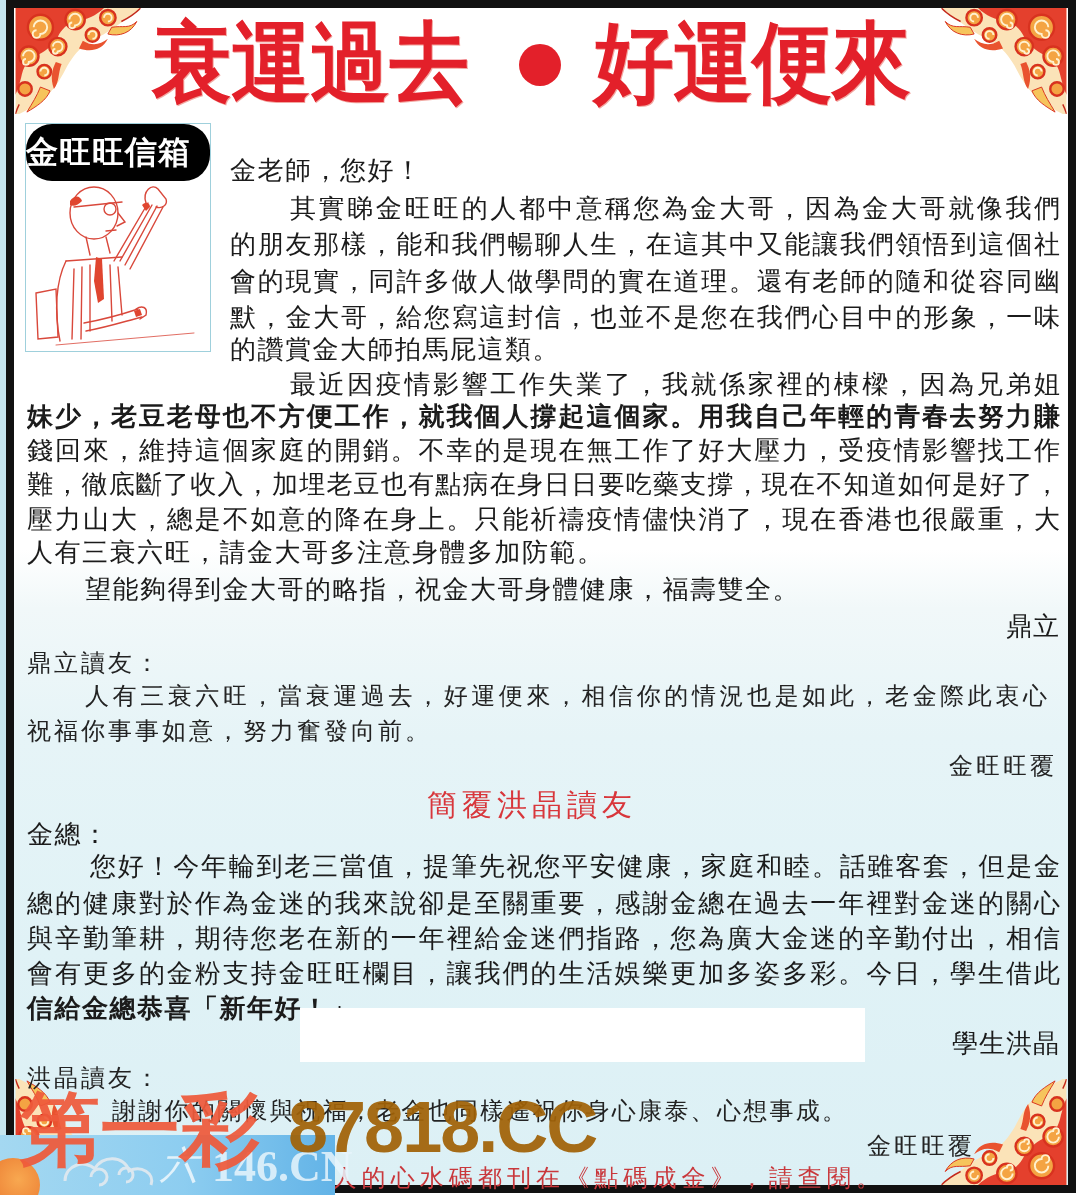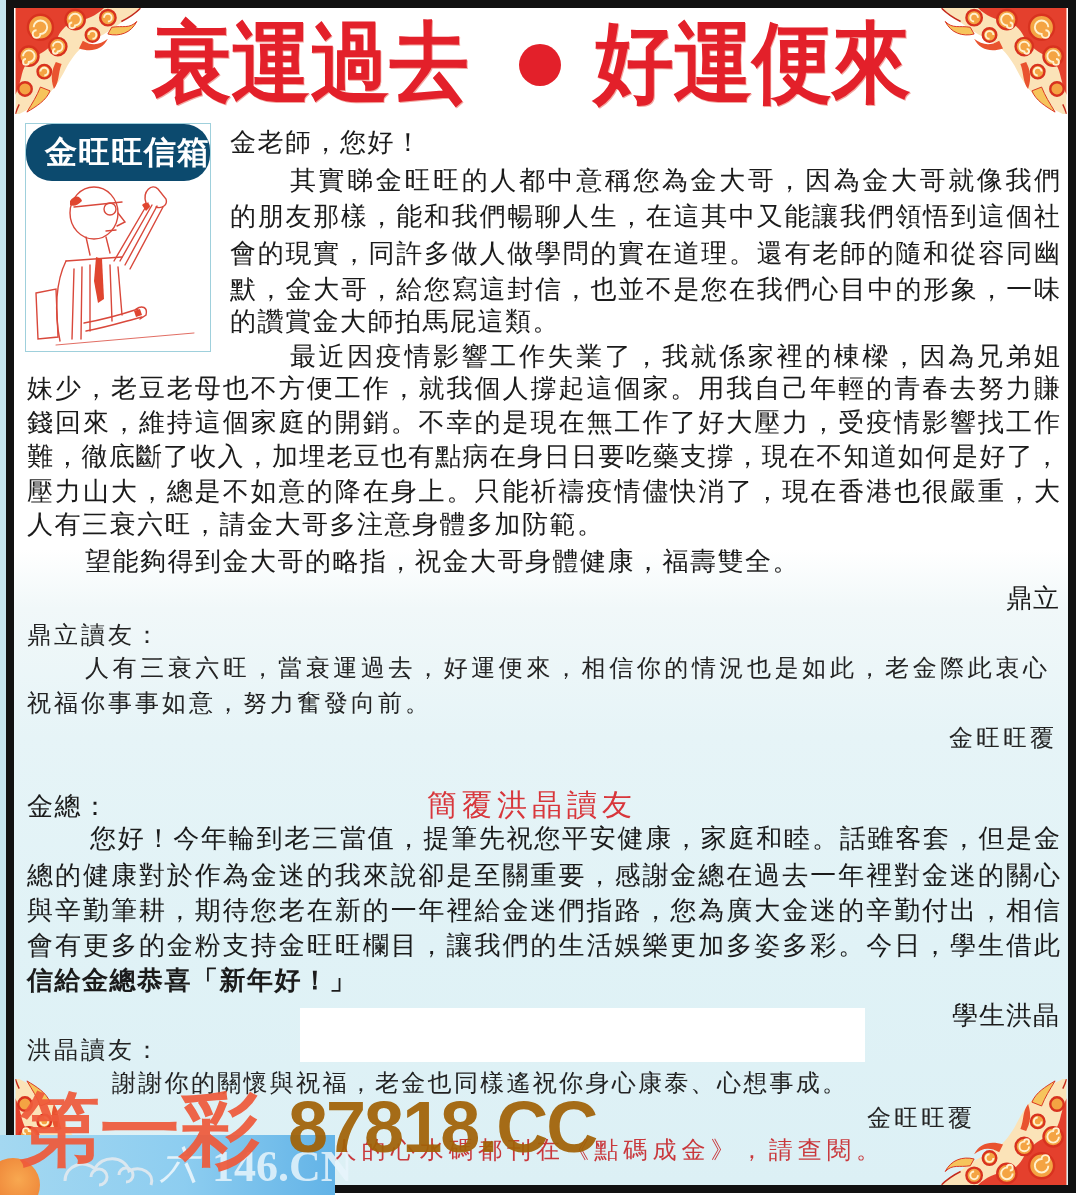--- a/index.html
+++ b/index.html
@@ -18,25 +18,25 @@
   .title-group{position:absolute;top:12px;height:100px;line-height:100px;font-size:88px;font-weight:bold;
                color:#e3202a;white-space:nowrap;transform-origin:left center;transform:scaleX(.9);
                text-shadow:1px 1px 0 #f2a8a2;font-family:"DejaVu Serif","Liberation Serif",serif;}
   .tg-left{left:152px;}
   .tg-right{left:594px;}
   .title-dot{position:absolute;left:519px;top:44px;width:42px;height:42px;border-radius:50%;
              background:#e3202a;font-size:0;color:transparent;overflow:hidden;}
 
   .badge{position:absolute;left:25px;top:123px;width:186px;height:229px;box-sizing:border-box;
          border:1px solid #9fd0dc;background:#ffffff;}
-  .badge-head{height:57px;background:#0c4a6e;color:#ffffff;font-family:"DejaVu Sans","Liberation Sans",sans-serif;
-              font-weight:bold;font-size:32px;line-height:57px;text-align:right;letter-spacing:1px;white-space:nowrap;border-radius:26px;}
+  .badge-head{height:57px;background:#000000;color:#ffffff;font-family:"DejaVu Sans","Liberation Sans",sans-serif;
+              font-weight:bold;font-size:32px;line-height:57px;text-align:left;letter-spacing:1px;white-space:nowrap;border-radius:26px;}
   .badge-art{position:absolute;left:0;top:57px;width:184px;height:170px;}
 
-  .ln{position:absolute;height:30px;line-height:30px;font-size:26px;color:#1b1b1b;white-space:nowrap;letter-spacing:1.5px;}
+  .ln{position:absolute;height:30px;line-height:30px;font-size:26px;color:#1b1b1b;white-space:nowrap;letter-spacing:1.5px;margin-top:28px;}
   .j{right:22px;text-align:justify;text-align-last:justify;letter-spacing:0;white-space:normal;overflow:hidden;}
   .r{right:22px;text-align:right;letter-spacing:1px;}
   .rp{font-size:24px;letter-spacing:3px;color:#232323;}
   .rp.j{letter-spacing:0;}
   .sect{position:absolute;left:427px;top:753px;height:32px;line-height:32px;font-size:30px;color:#d8363b;letter-spacing:5px;white-space:nowrap;margin-top:36px;}
   .note{color:#c9383c;font-size:24px;}
 
   .blank{position:absolute;left:300px;top:1008px;width:565px;height:54px;background:#ffffff;}
 
   .promo{position:absolute;left:0;top:1135px;width:335px;height:60px;
@@ -153,21 +153,21 @@
   </div>
 
   <div>
     <div class="ln" style="left:230px;top:127px;">金老師，您好！</div>
     <div class="ln j" style="left:290px;top:165px;">其實睇金旺旺的人都中意稱您為金大哥，因為金大哥就像我們</div>
     <div class="ln j" style="left:230px;top:201px;">的朋友那樣，能和我們暢聊人生，在這其中又能讓我們領悟到這個社</div>
     <div class="ln j" style="left:230px;top:238px;">會的現實，同許多做人做學問的實在道理。還有老師的隨和從容同幽</div>
     <div class="ln j" style="left:230px;top:274px;">默，金大哥，給您寫這封信，也並不是您在我們心目中的形象，一味</div>
     <div class="ln" style="left:230px;top:306px;">的讚賞金大師拍馬屁這類。</div>
     <div class="ln j" style="left:290px;top:341px;">最近因疫情影響工作失業了，我就係家裡的棟樑，因為兄弟姐</div>
-    <div class="ln j" style="left:27px;top:373px;">妹少，老豆老母也不方便工作，就我個人撐起這個家。用我自己年輕的青春去努力賺</div>
+    <div class="ln j" style="left:27px;top:373px;font-weight:bold;">妹少，老豆老母也不方便工作，就我個人撐起這個家。用我自己年輕的青春去努力賺</div>
     <div class="ln j" style="left:27px;top:407px;">錢回來，維持這個家庭的開銷。不幸的是現在無工作了好大壓力，受疫情影響找工作</div>
     <div class="ln j" style="left:27px;top:441px;">難，徹底斷了收入，加埋老豆也有點病在身日日要吃藥支撐，現在不知道如何是好了，</div>
     <div class="ln j" style="left:27px;top:476px;">壓力山大，總是不如意的降在身上。只能祈禱疫情儘快消了，現在香港也很嚴重，大</div>
     <div class="ln" style="left:27px;top:509px;">人有三衰六旺，請金大哥多注意身體多加防範。</div>
     <div class="ln" style="left:85px;top:546px;text-align:right;">望能夠得到金大哥的略指，祝金大哥身體健康，福壽雙全。</div>
     <div class="ln r" style="top:583px;">鼎立</div>
   </div>
 
   <div>
     <div class="ln rp" style="left:27px;top:620px;">鼎立讀友：</div>

